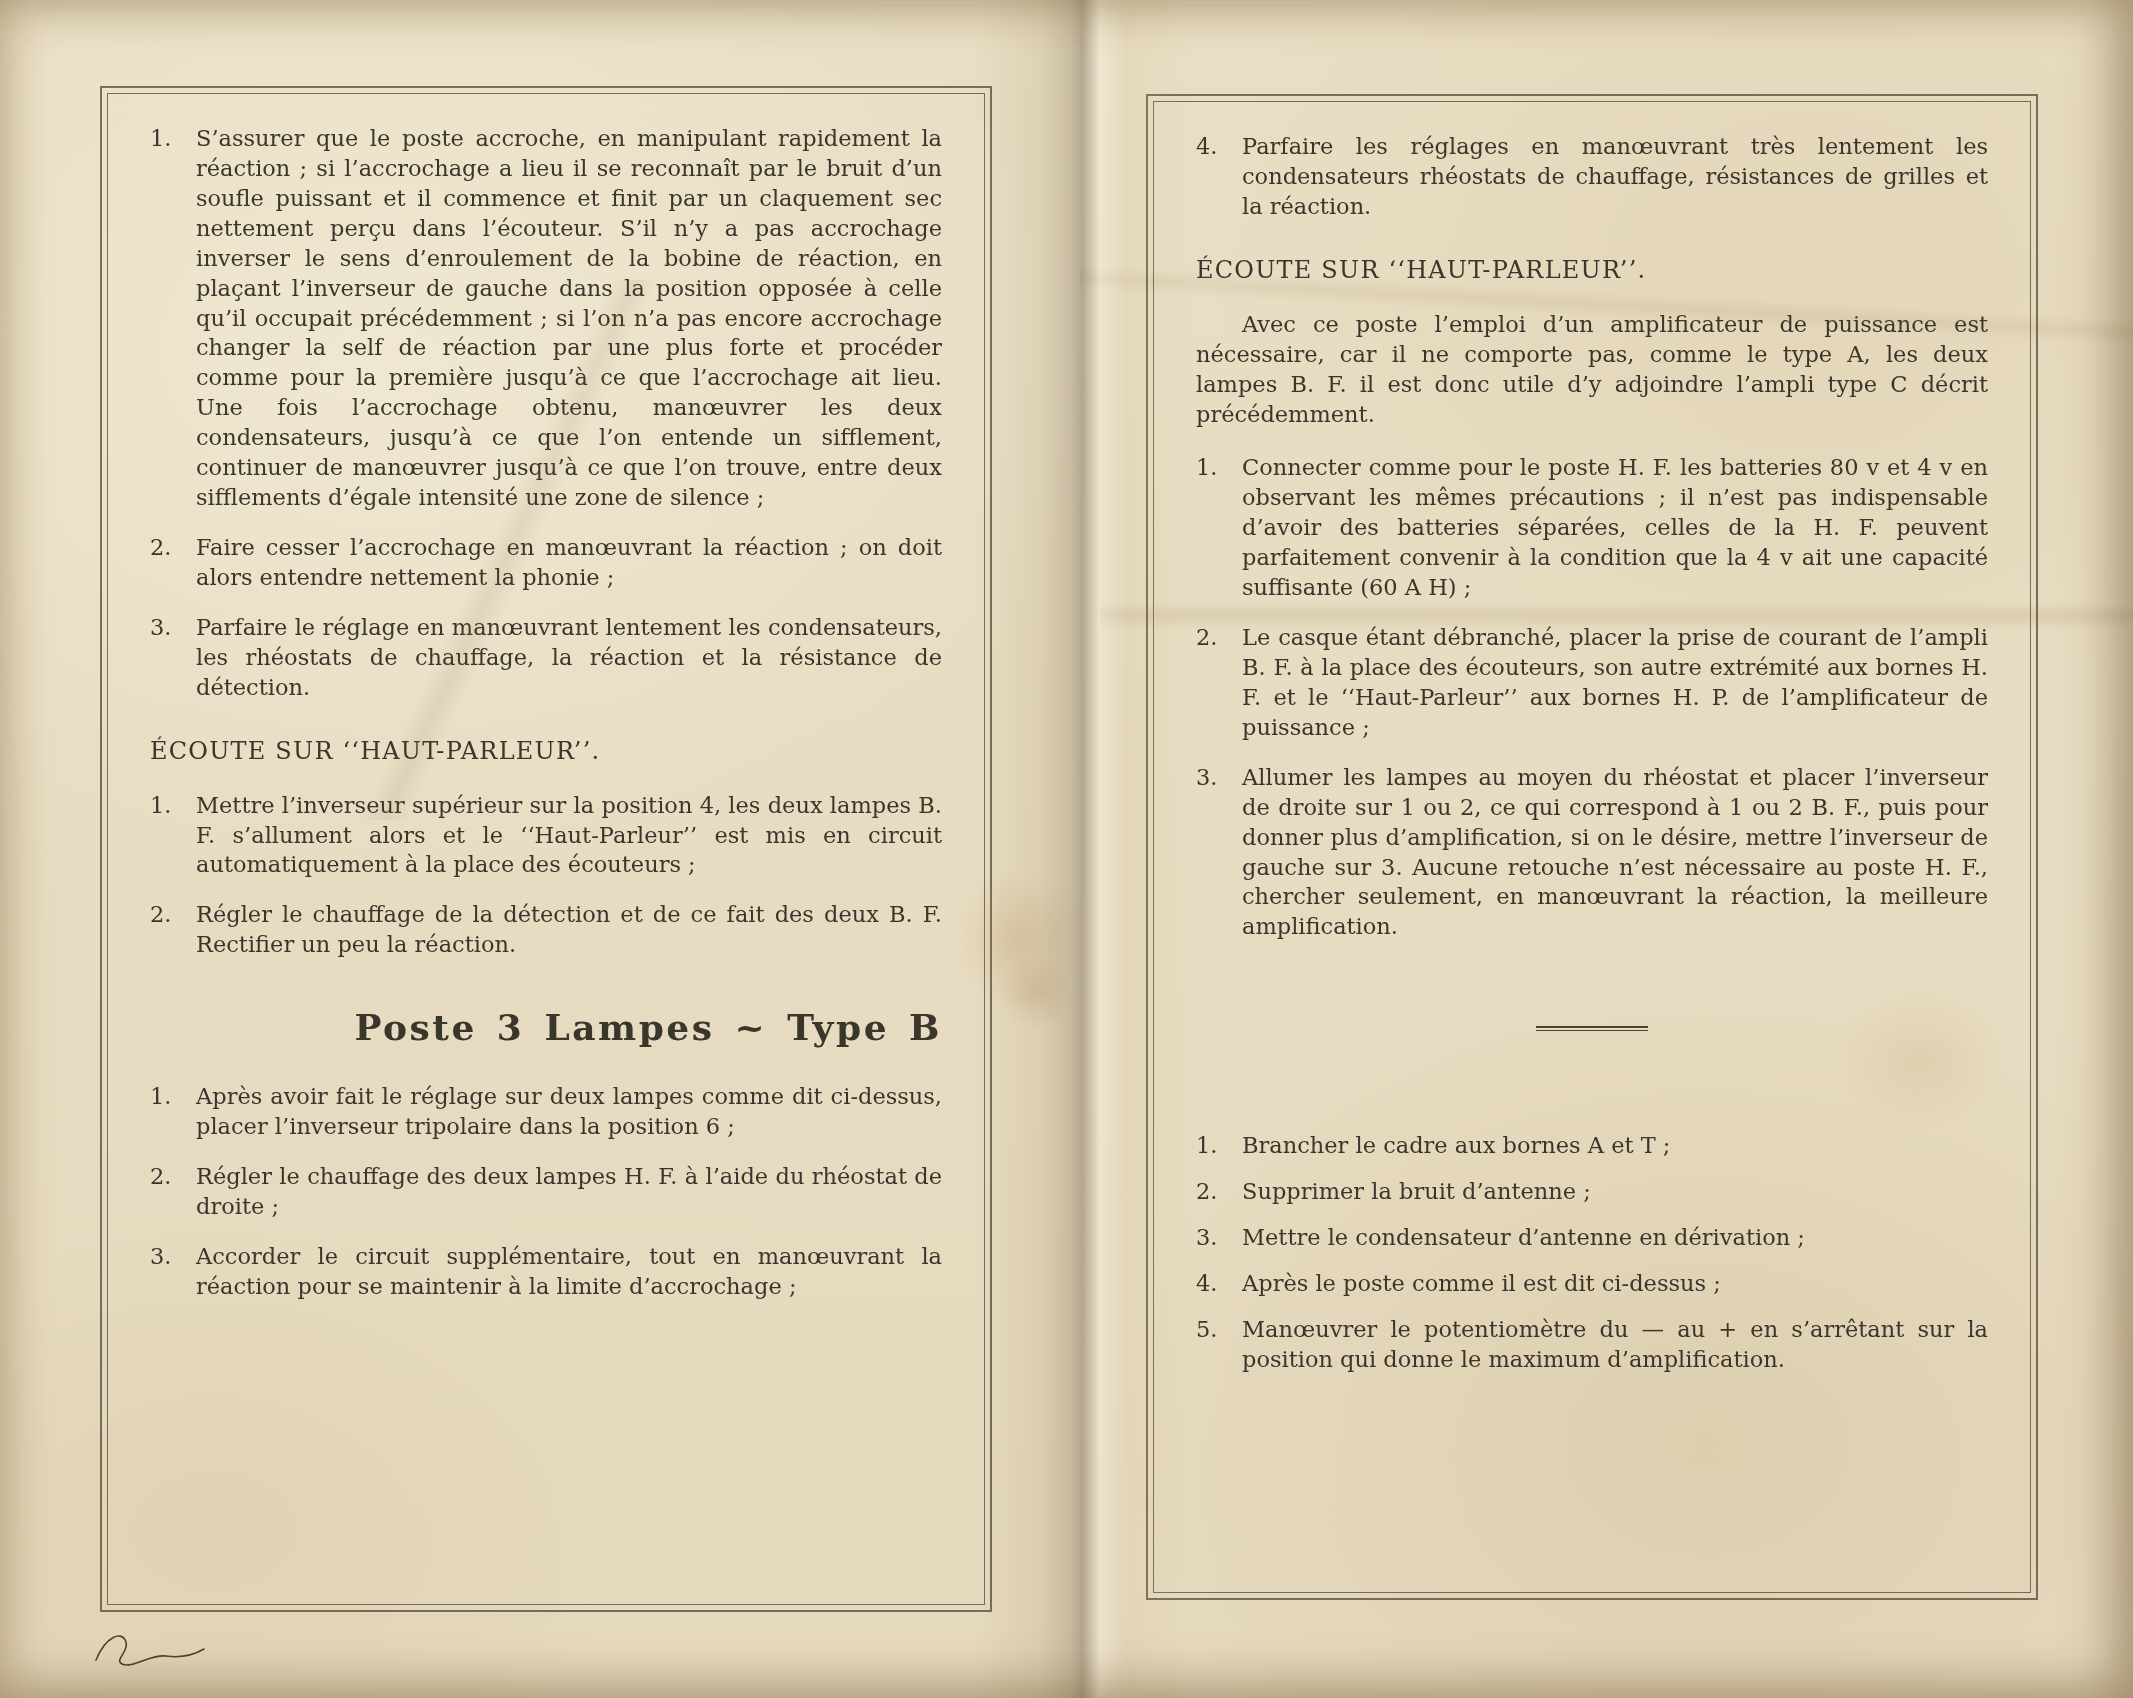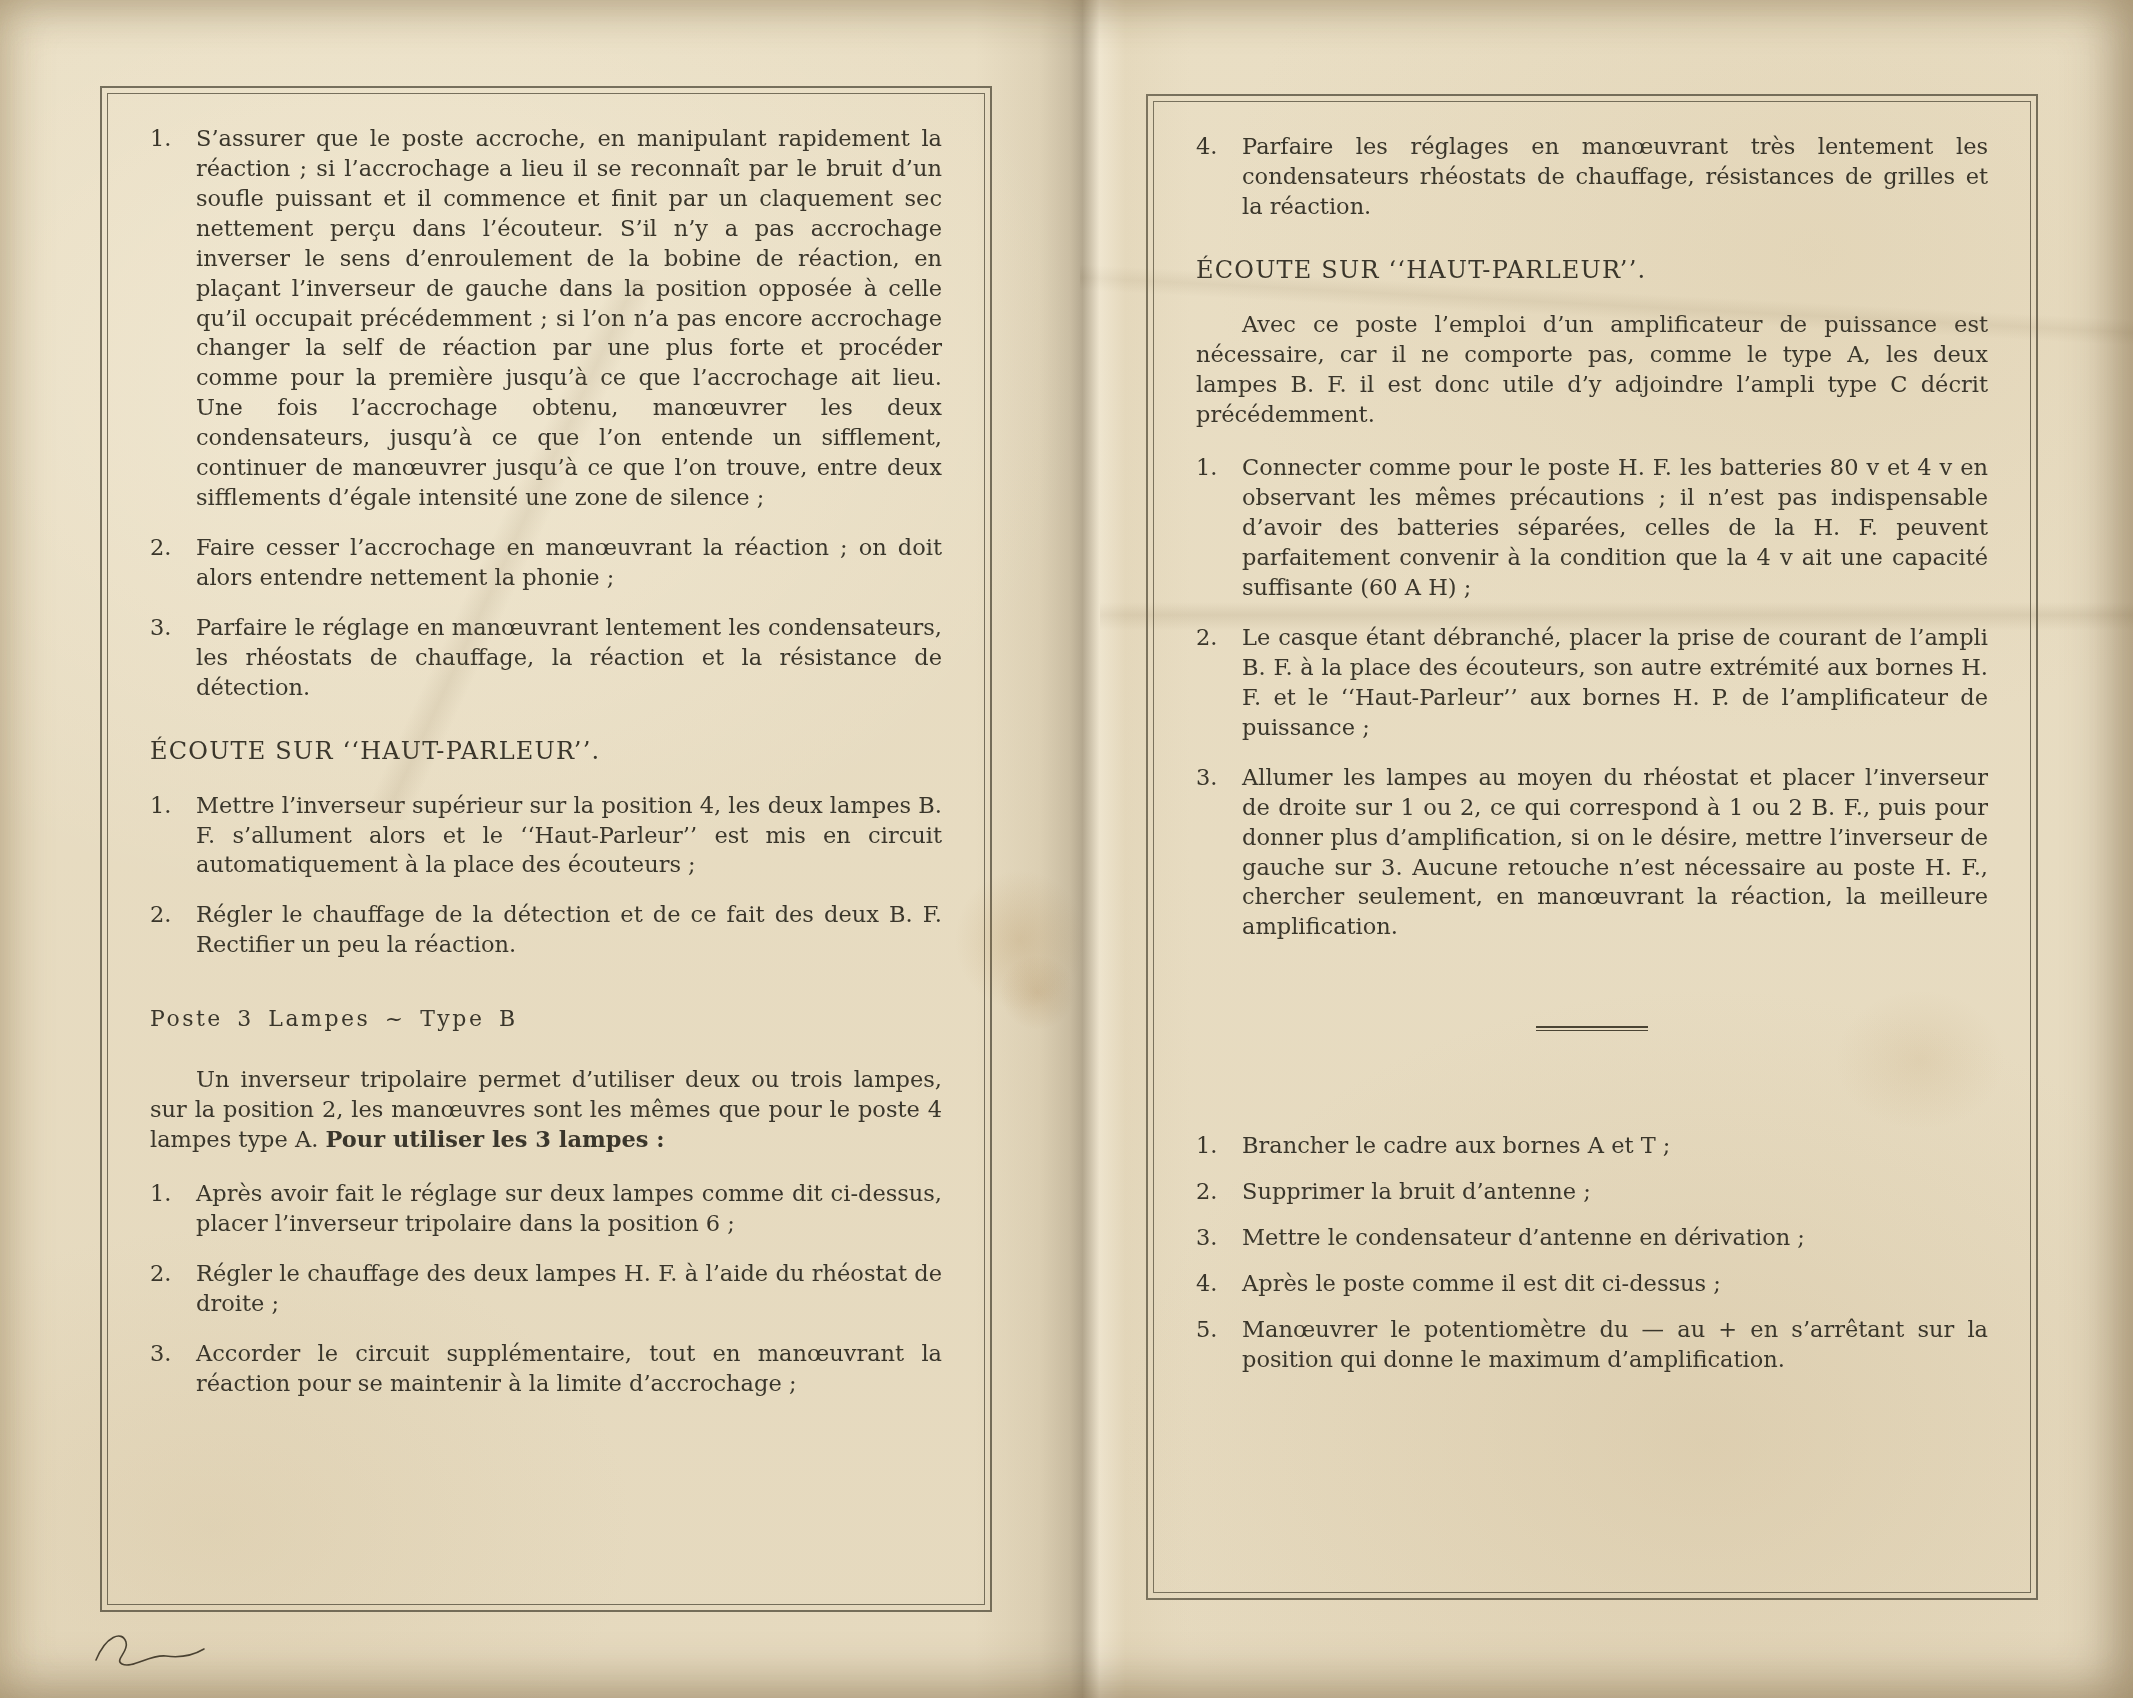--- a/index.html
+++ b/index.html
@@ -44,23 +44,23 @@
   .li .num { flex: none; width: 46px; font-size: 22.5px; line-height: 1.33; }
   .li .txt { flex: 1; margin: 0; font-size: 22.5px; line-height: 1.33; text-align: justify; }
 
   .h-speaker {
     font-weight: normal;
     font-size: 24px;
     letter-spacing: 1.2px;
     margin: 34px 0 26px 0;
   }
   .section-title {
-    font-weight: normal;
-    text-align: left;
-    font-size: 22px;
+    font-weight: bold;
+    text-align: right;
+    font-size: 36px;
     letter-spacing: 2.5px;
     word-spacing: 5px;
     margin: 46px 0 34px 0;
   }
   .h-cadre {
     text-align: center;
     font-weight: bold;
     font-size: 32px;
     letter-spacing: 2px;
     word-spacing: 10px;
@@ -156,21 +156,20 @@
           <span class="num">1.</span>
           <p class="txt">Mettre l’inverseur supérieur sur la position 4, les deux lampes B. F. s’allument alors et le ‘‘Haut-Parleur’’ est mis en circuit automatiquement à la place des écouteurs ;</p>
         </div>
         <div class="li">
           <span class="num">2.</span>
           <p class="txt">Régler le chauffage de la détection et de ce fait des deux B. F. Rectifier un peu la réaction.</p>
         </div>
 
         <h2 class="section-title">Poste 3 Lampes ~ Type B</h2>
 
-        <p class="para"><span>Un inverseur tripolaire permet d’utiliser deux ou trois lampes, sur la position 2, les manœuvres sont les mêmes que pour le poste 4 lampes type A. </span><span class="b">Pour utiliser les 3 lampes :</span></p>
 
         <div class="li">
           <span class="num">1.</span>
           <p class="txt">Après avoir fait le réglage sur deux lampes comme dit ci-dessus, placer l’inverseur tripolaire dans la position 6 ;</p>
         </div>
         <div class="li">
           <span class="num">2.</span>
           <p class="txt">Régler le chauffage des deux lampes H. F. à l’aide du rhéostat de droite ;</p>
         </div>
         <div class="li">

